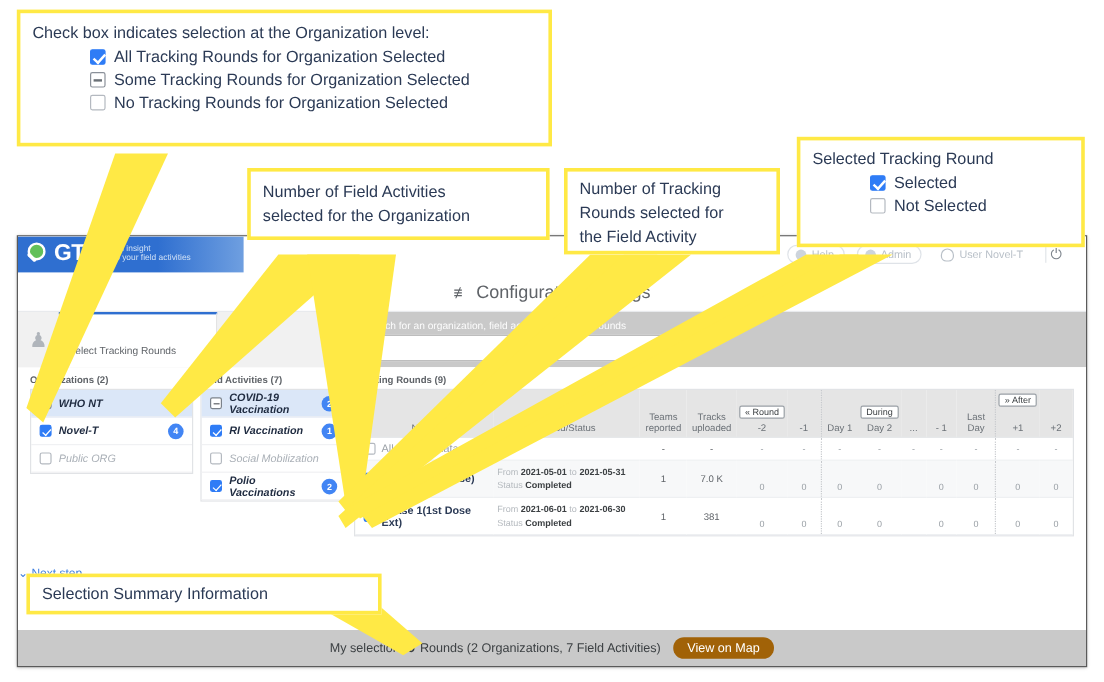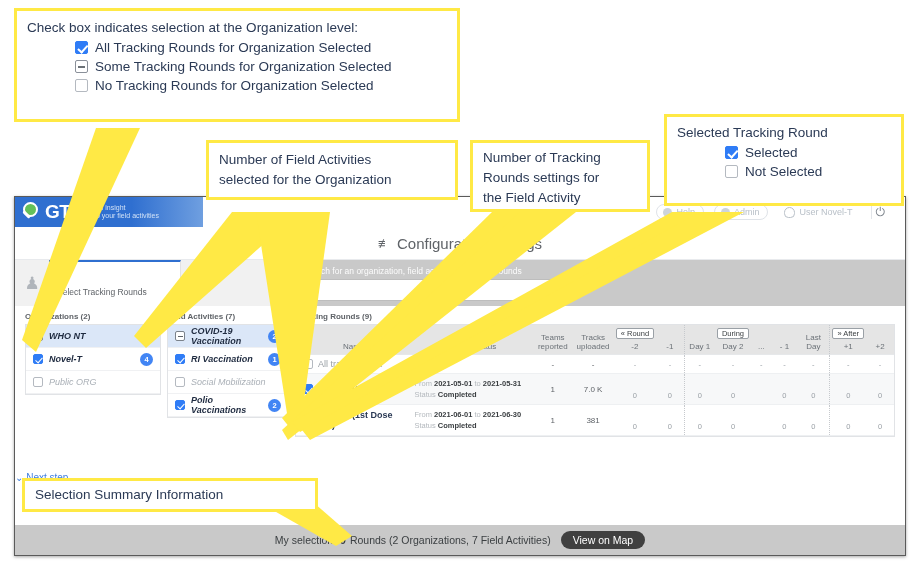--- a/index.html
+++ b/index.html
@@ -102,21 +102,21 @@
   .per b{color:#3c4043;font-weight:bold;}
   .dayc{color:#9aa0a6;font-size:7.5px;}
   .dur-l{border-left:1px dotted #c6c9cd;}
   .dur-r{border-right:1px dotted #c6c9cd;}
   .nextstep{font-size:10px;color:#3f7fe0;padding-top:6px;}
   
   .app-footer{
     position:absolute;left:0;bottom:0;width:100%;height:30px;background:#c9c9c9;
     display:flex;align-items:center;justify-content:center;gap:10px;font-size:10.5px;color:#3c4043;
   }
-  .map-btn{background:#404040;color:#fff;border-radius:12px;padding:3px 12px;font-size:10.5px;}
+  .map-btn{background:#a16207;color:#fff;border-radius:12px;padding:3px 12px;font-size:10.5px;}
   
   .callout{
     position:absolute;background:#fff;border:3px solid #ffe945;box-sizing:border-box;
     font-size:13.5px;color:#2b3a55;z-index:5;
   }
   .callout .ln{display:flex;align-items:center;gap:7px;line-height:19px;margin-left:48px;}
   .acb{width:13px;height:13px;border:1.5px solid #b4b9c0;border-radius:2px;background:#fff;
        box-sizing:border-box;position:relative;flex:0 0 auto;}
   .acb.on{background:#2f7cf6;border-color:#2f7cf6;}
   .acb.on:after{content:"";position:absolute;left:3.5px;top:1px;width:4px;height:7.5px;
@@ -280,21 +280,21 @@
               <th style="width:18px">
                 <div>...</div>
               </th>
               <th style="width:24px">
                 <div>- 1</div>
               </th>
               <th style="width:30px" class="dur-r">
                 <div>Last Day</div>
               </th>
               <th style="width:26px">
-                <div class="chip" style="margin-bottom:3px;white-space:nowrap">» After</div>
+                <div class="chip" style="margin-bottom:13px;white-space:nowrap">» After</div>
                 <div>+1</div>
               </th>
               <th style="width:26px">
                 <div>+2</div>
               </th>
             </tr>
           </thead>
           <tbody>
             <tr>
               <td class="name mut">
@@ -415,21 +415,21 @@
   </div>
 </div>
 
 <div class="callout" style="left:206px;top:140px;width:252px;height:60px;padding:7px 10px;">
   <div style="line-height:20px">Number of Field Activities</div>
   <div style="line-height:20px">selected for the Organization</div>
 </div>
 
 <div class="callout" style="left:470px;top:140px;width:180px;height:72px;padding:5px 10px;">
   <div style="line-height:20px">Number of Tracking</div>
-  <div style="line-height:20px">Rounds settings for</div>
+  <div style="line-height:20px">Rounds selected for</div>
   <div style="line-height:20px">the Field Activity</div>
 </div>
 
 <div class="callout" style="left:664px;top:114px;width:240px;height:92px;padding:6px 10px;">
   <div style="line-height:20px">Selected Tracking Round</div>
   <div class="ln">
     <span class="acb on"></span>
     <span>Selected</span>
   </div>
   <div class="ln">

